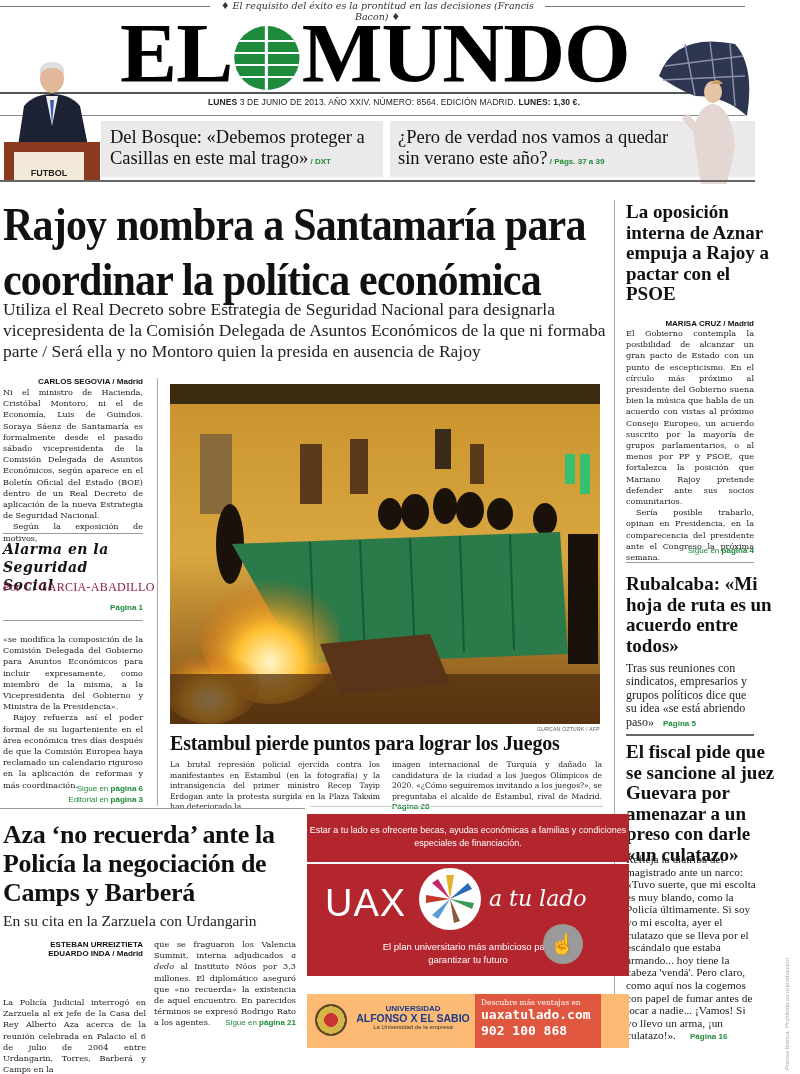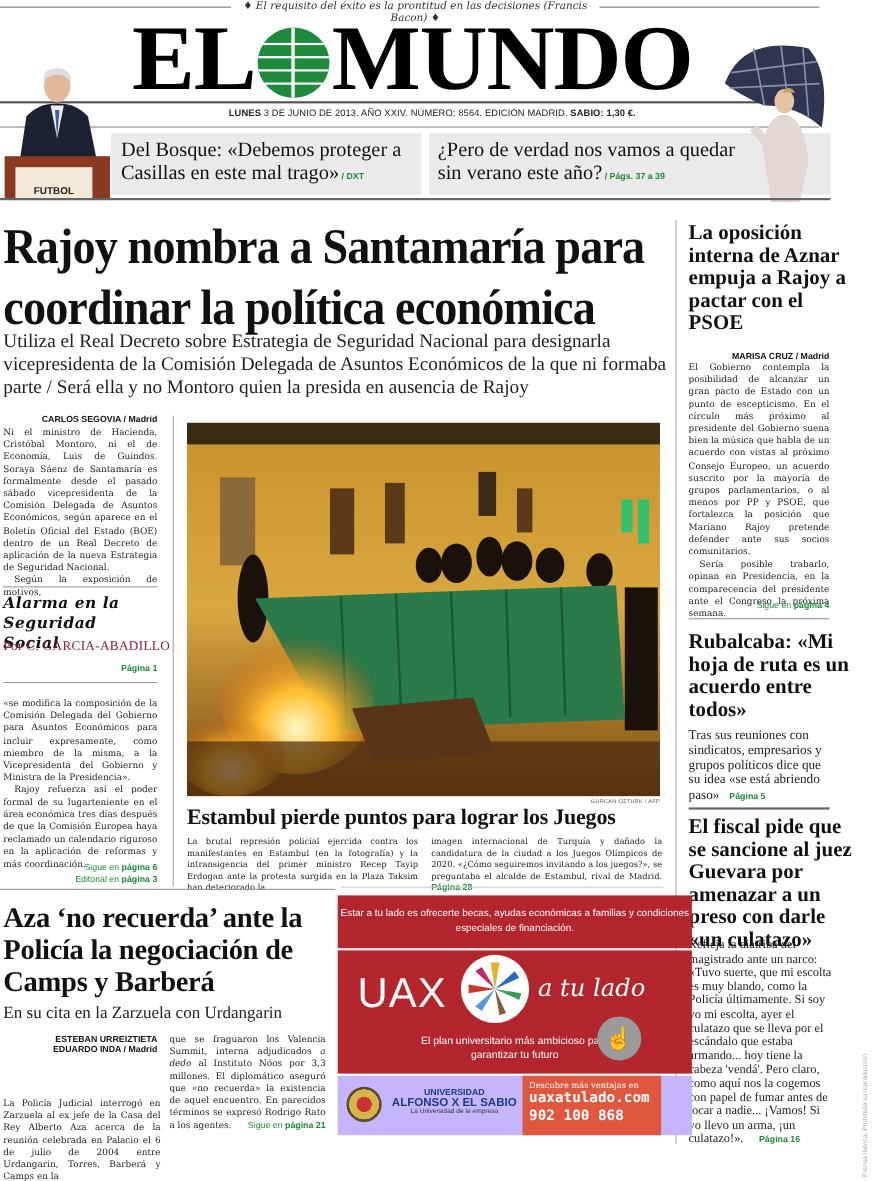--- a/index.html
+++ b/index.html
@@ -55,39 +55,39 @@
 
   
   .ad { left: 307px; top: 814px; width: 322px; height: 218px; }
   .ad-top { position: absolute; left: 0; top: 0; width: 100%; height: 48px; background: #b3262e; color: #fff; font-family: "Liberation Sans", sans-serif; font-size: 9px; line-height: 13px; text-align: center; padding-top: 10px; }
   .ad-mid { position: absolute; left: 0; top: 50px; width: 100%; height: 112px; background: #b3262e; color: #fff; }
   .ad-uax { position: absolute; left: 18px; top: 18px; font-family: "Liberation Sans", sans-serif; font-size: 38px; letter-spacing: 1px; }
   .ad-circle { position: absolute; left: 112px; top: 4px; width: 62px; height: 62px; border-radius: 50%; background: #fff; overflow: hidden; }
   .ad-atulado { position: absolute; left: 182px; top: 22px; font-family: "DejaVu Serif", serif; font-style: italic; font-size: 22px; }
   .ad-plan { position: absolute; left: 0; top: 76px; width: 100%; text-align: center; font-family: "Liberation Sans", sans-serif; font-size: 9.5px; line-height: 13px; }
   .ad-hand { position: absolute; left: 236px; top: 60px; width: 40px; height: 40px; border-radius: 50%; background: #9b9a9a; color: #fff; text-align: center; line-height: 40px; font-size: 20px; }
-  .ad-bottom { position: absolute; left: 0; top: 164px; width: 100%; height: 54px; background: #c4b5fd; }
+  .ad-bottom { position: absolute; left: 0; top: 180px; width: 100%; height: 54px; background: #fdba74; }
   .ad-seal { position: absolute; left: 8px; top: 10px; width: 32px; height: 32px; border-radius: 50%; background: radial-gradient(circle, #c33 0 30%, #d6b44a 31% 60%, #5a4c2a 61% 100%); }
   .ad-uni { position: absolute; left: 46px; top: 10px; width: 120px; text-align: center; color: #1b3a8a; font-family: "Liberation Sans", sans-serif; }
   .ad-cta { position: absolute; left: 168px; top: 0; width: 126px; height: 54px; background: #e0573f; color: #fff; padding: 4px 6px; }
   .vtext { left: 784px; top: 930px; width: 12px; height: 140px; font-family: "Liberation Sans", sans-serif; font-size: 6px; color: #aaa; writing-mode: vertical-rl; transform: rotate(180deg); white-space: nowrap; }
 </style>
 </head>
 <body>
 
 <div class="abs motto-line"></div>
 <div class="abs motto">♦ <span>El requisito del éxito es la prontitud en las decisiones (Francis Bacon)</span> ♦</div>
 
 <div class="abs logo">
   <span>EL</span><span class="globe"><i style="top:14px"></i><i style="top:26px"></i><i style="top:38px"></i><i style="top:50px"></i><b></b></span><span>MUNDO</span>
 </div>
 
 <div class="abs rule1"></div>
 <div class="abs dateline">
-  <b>LUNES</b><span> 3 DE JUNIO DE 2013. AÑO XXIV. NÚMERO: 8564. EDICIÓN MADRID. </span><b>SABIO:</b><b> 1,30 €.</b>
+  <b>LUNES</b><span> 3 DE JUNIO DE 2013. AÑO XXIV. NÚMERO: 8564. EDICIÓN MADRID. </span><b>LUNES:</b><b> 1,30 €.</b>
 </div>
 <div class="abs rule2"></div>
 
 <div class="abs photo-left">
   <svg width="96" height="126" viewBox="0 0 96 126">
     <ellipse cx="48" cy="22" rx="12" ry="15" fill="#e2b79a"></ellipse>
     <path d="M48 6 q-14 0 -12 14 q2 -8 12 -8 q10 0 12 8 q2 -14 -12 -14z" fill="#ddd"></path>
     <path d="M14 90 L20 50 Q30 38 48 38 Q66 38 76 50 L84 90 Z" fill="#1c2233"></path>
     <path d="M42 40 L48 70 L54 40 Z" fill="#eee"></path>
     <path d="M46 44 L48 70 L50 44 Z" fill="#3a5fb0"></path>

